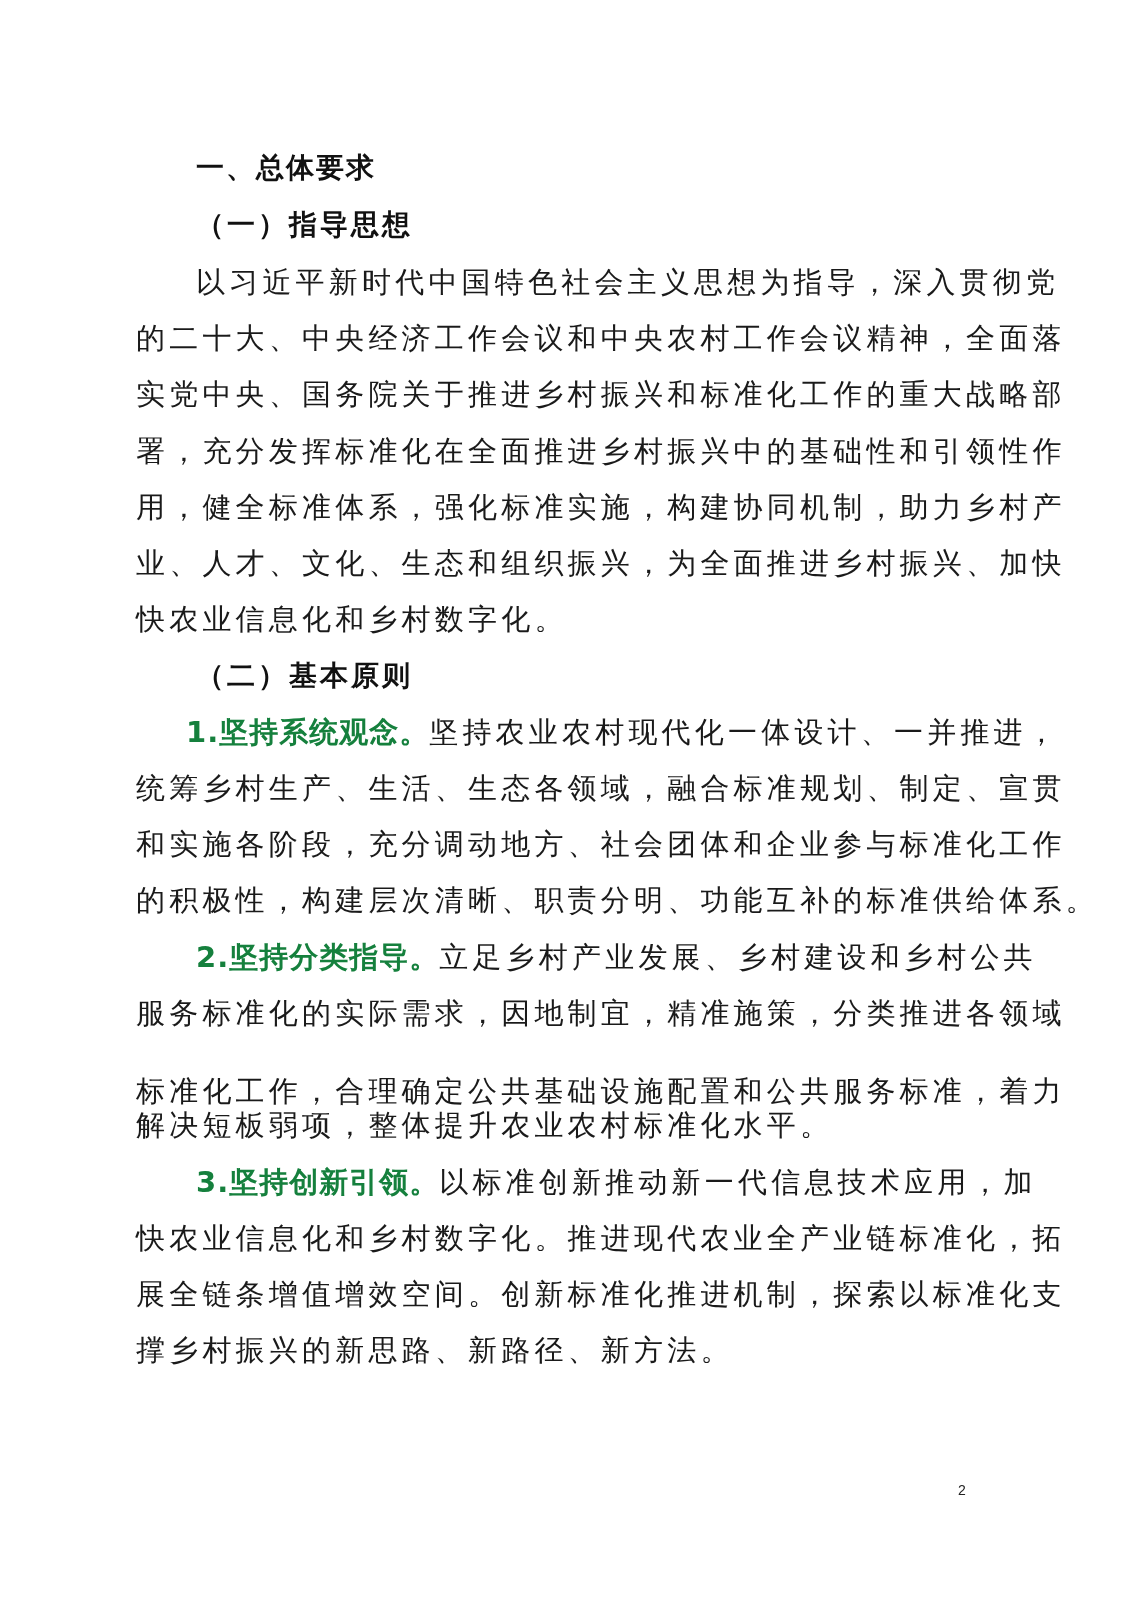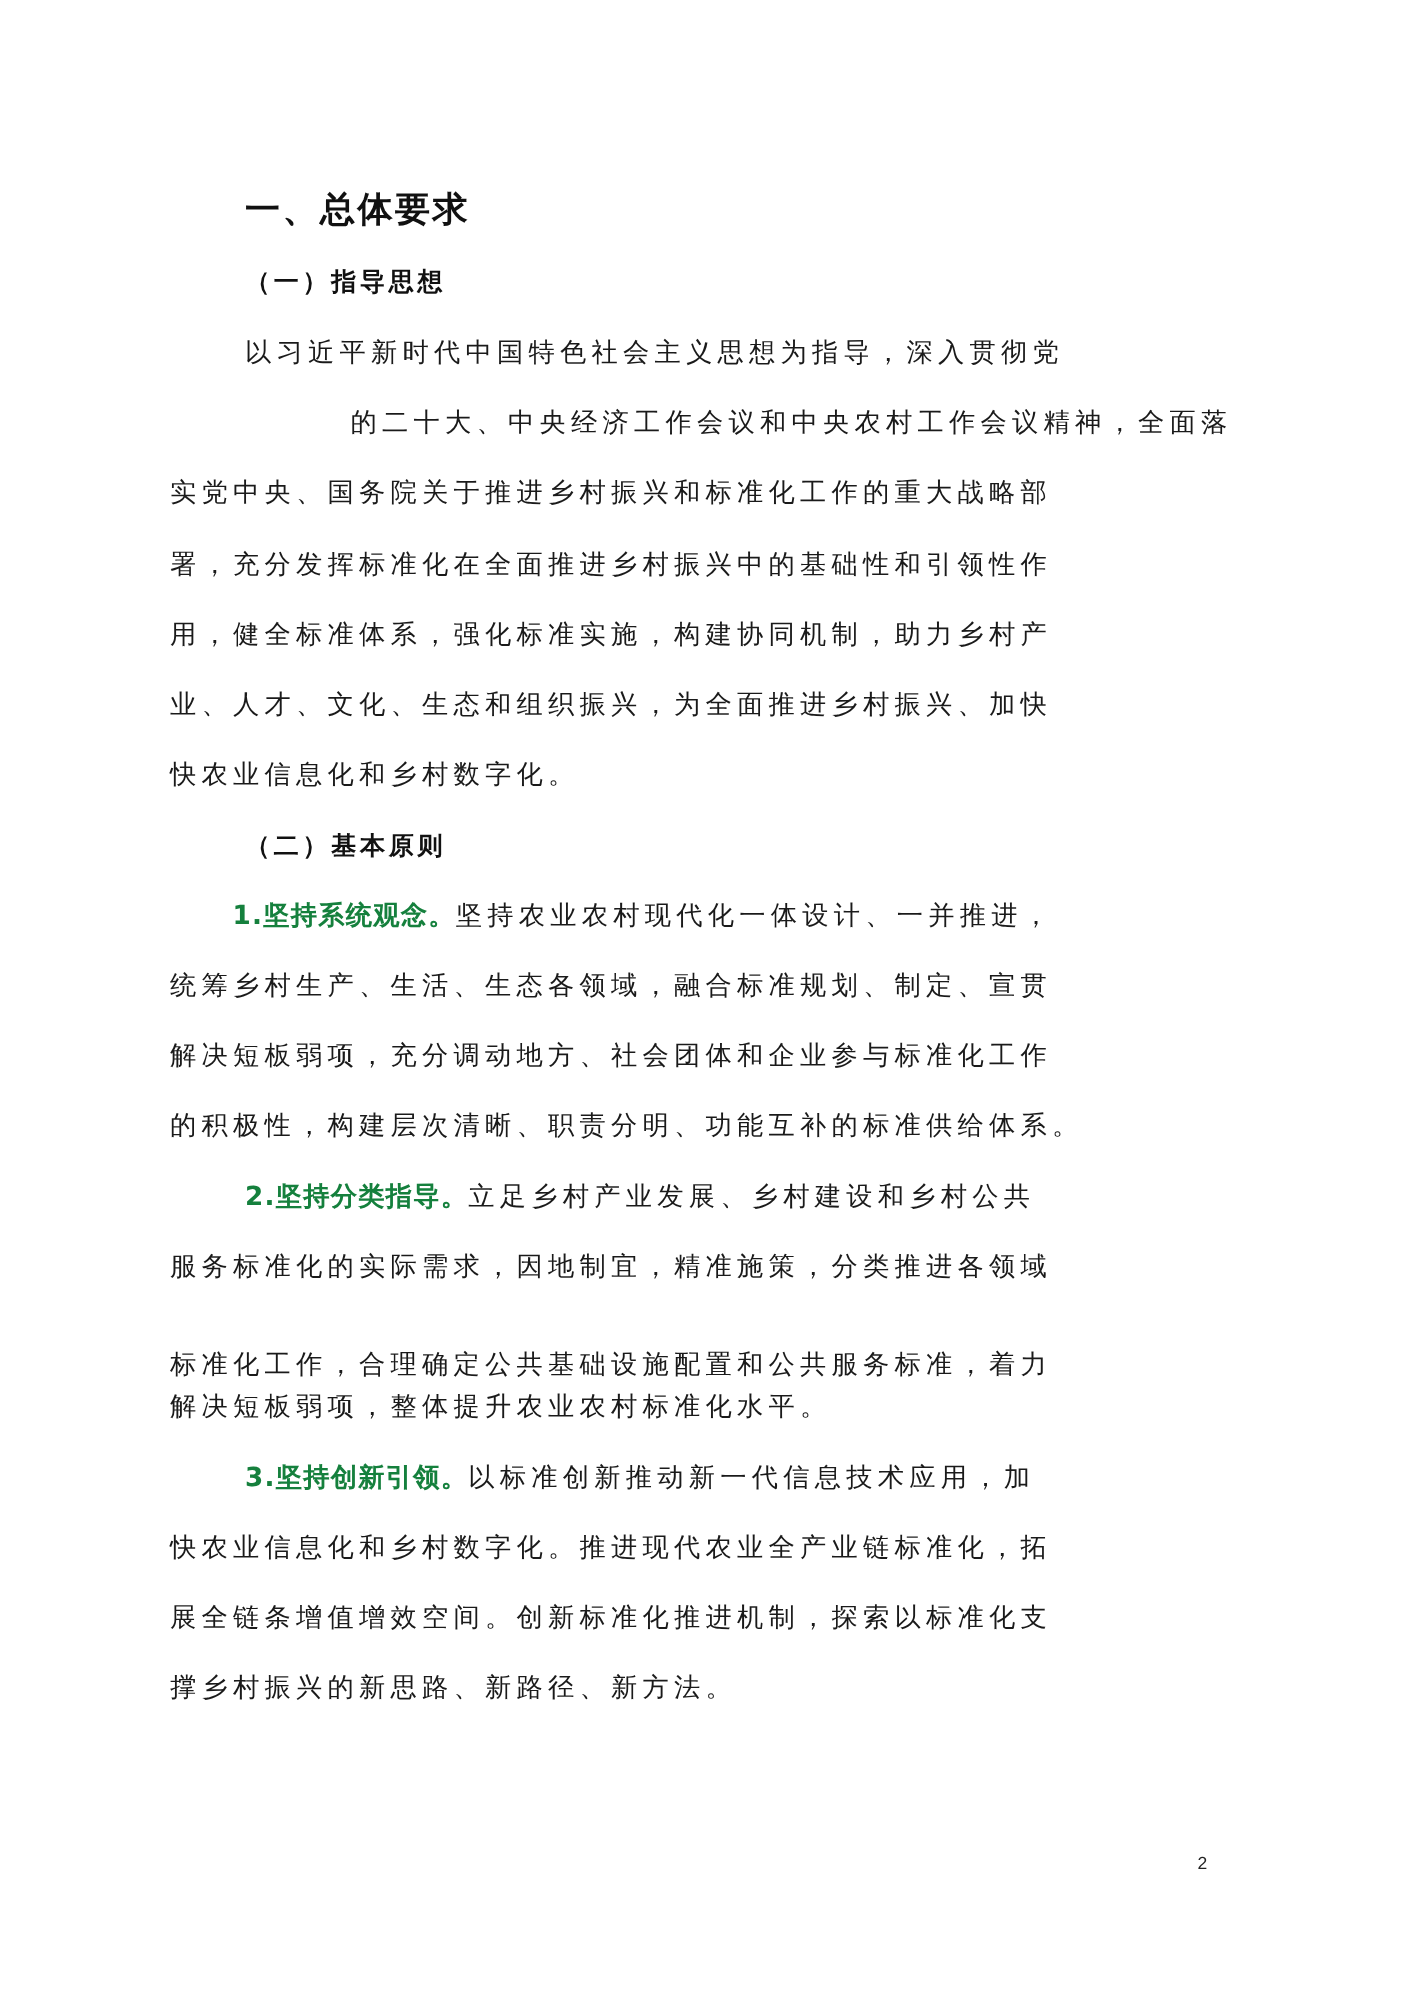--- a/index.html
+++ b/index.html
@@ -3,42 +3,42 @@
   <meta charset="utf-8">
   <style>
     html, body { margin: 0; padding: 0; background: #ffffff; }
     body { width: 1131px; height: 1600px; position: relative; overflow: hidden; }
     .page { position: absolute; left: 0; top: 0; width: 1131px; height: 1600px; background: #fff; }
     .line {
       position: absolute;
       left: 136px;
       width: 850px;
       font-family: "DejaVu Serif", "Liberation Serif", serif;
-      font-size: 21px;
+      font-size: 29px;
       line-height: 40px;
       color: #1a1a1a;
       white-space: nowrap;
       letter-spacing: 4.2px;
     }
     .line.indent { left: 196px; }
     .h1 {
       position: absolute;
       left: 196px;
       font-family: "DejaVu Sans", "Liberation Sans", sans-serif;
       font-weight: bold;
       font-size: 28px;
       line-height: 40px;
       color: #111;
       letter-spacing: 2px;
     }
     .h2 {
       position: absolute;
       left: 196px;
       font-family: "DejaVu Sans", "Liberation Sans", sans-serif;
-      font-size: 20px;
+      font-size: 28px;
       line-height: 40px;
       color: #111;
       letter-spacing: 3px;
       font-weight: bold;
     }
     .lead { font-family: "DejaVu Sans", "Liberation Sans", sans-serif; font-weight: bold; letter-spacing: 1px; color: #15803d; }
     .page-num {
       position: absolute;
       left: 958px;
       top: 1482px;
@@ -63,21 +63,21 @@
   <div class="line" style="top:487px;">用，健全标准体系，强化标准实施，构建协同机制，助力乡村产</div>
   <div class="line" style="top:543px;">业、人才、文化、生态和组织振兴，为全面推进乡村振兴、加快</div>
   <div class="line" style="top:599px;">快农业信息化和乡村数字化。</div>
 
   <div class="h2" style="top:656px;">（二）基本原则</div>
 
   <div class="line indent" style="top:712px; left:186px;">
     <span class="lead">1.坚持系统观念。</span><span>坚持农业农村现代化一体设计、一并推进，</span>
   </div>
   <div class="line" style="top:768px;">统筹乡村生产、生活、生态各领域，融合标准规划、制定、宣贯</div>
-  <div class="line" style="top:824px;">解决短板弱项，充分调动地方、社会团体和企业参与标准化工作</div>
+  <div class="line" style="top:824px;">和实施各阶段，充分调动地方、社会团体和企业参与标准化工作</div>
   <div class="line" style="top:880px;">的积极性，构建层次清晰、职责分明、功能互补的标准供给体系。</div>
 
   <div class="line indent" style="top:937px;">
     <span class="lead">2.坚持分类指导。</span><span>立足乡村产业发展、乡村建设和乡村公共</span>
   </div>
   <div class="line" style="top:993px;">服务标准化的实际需求，因地制宜，精准施策，分类推进各领域</div>
   <div class="line" style="top:1049px;margin-top:22px;">标准化工作，合理确定公共基础设施配置和公共服务标准，着力</div>
   <div class="line" style="top:1105px;">解决短板弱项，整体提升农业农村标准化水平。</div>
 
   <div class="line indent" style="top:1162px;">

